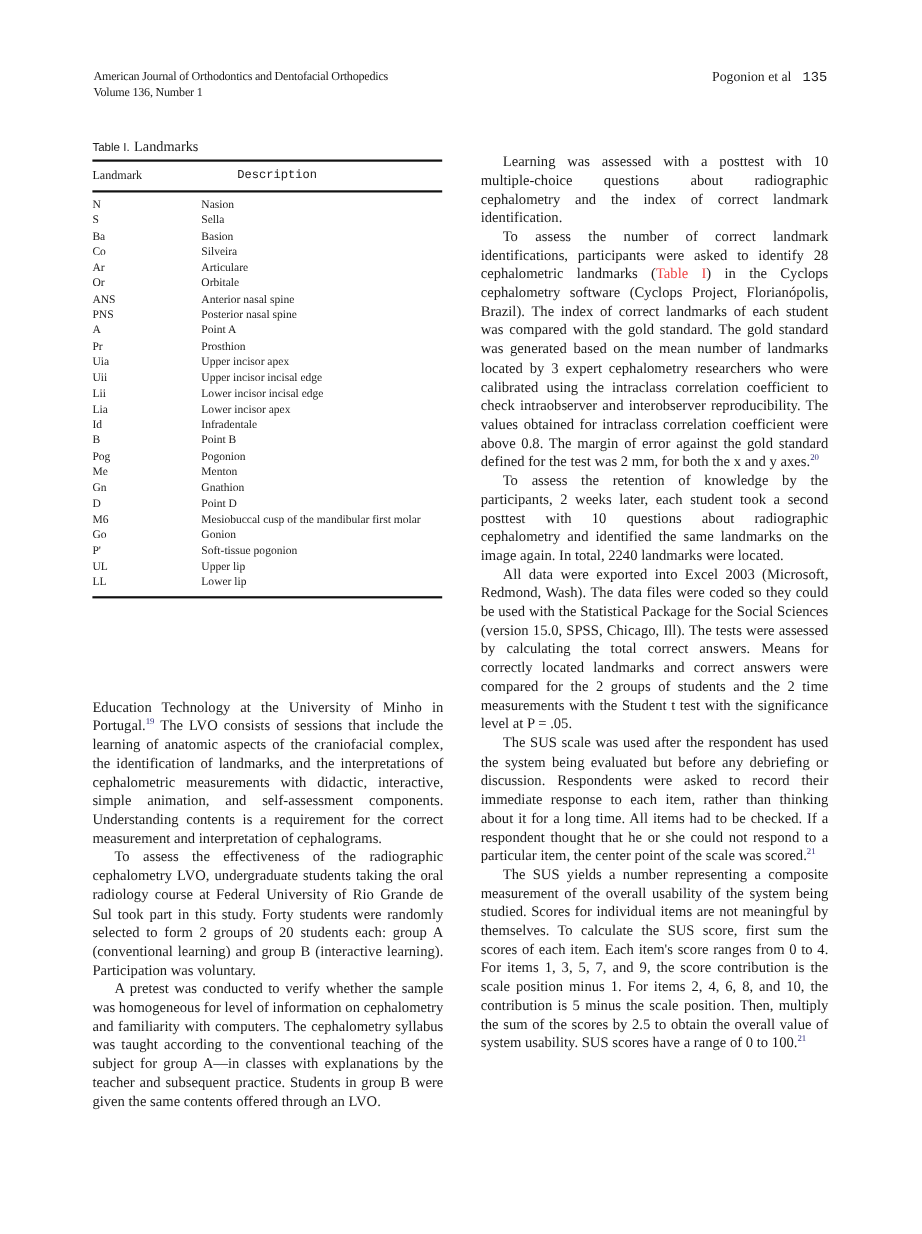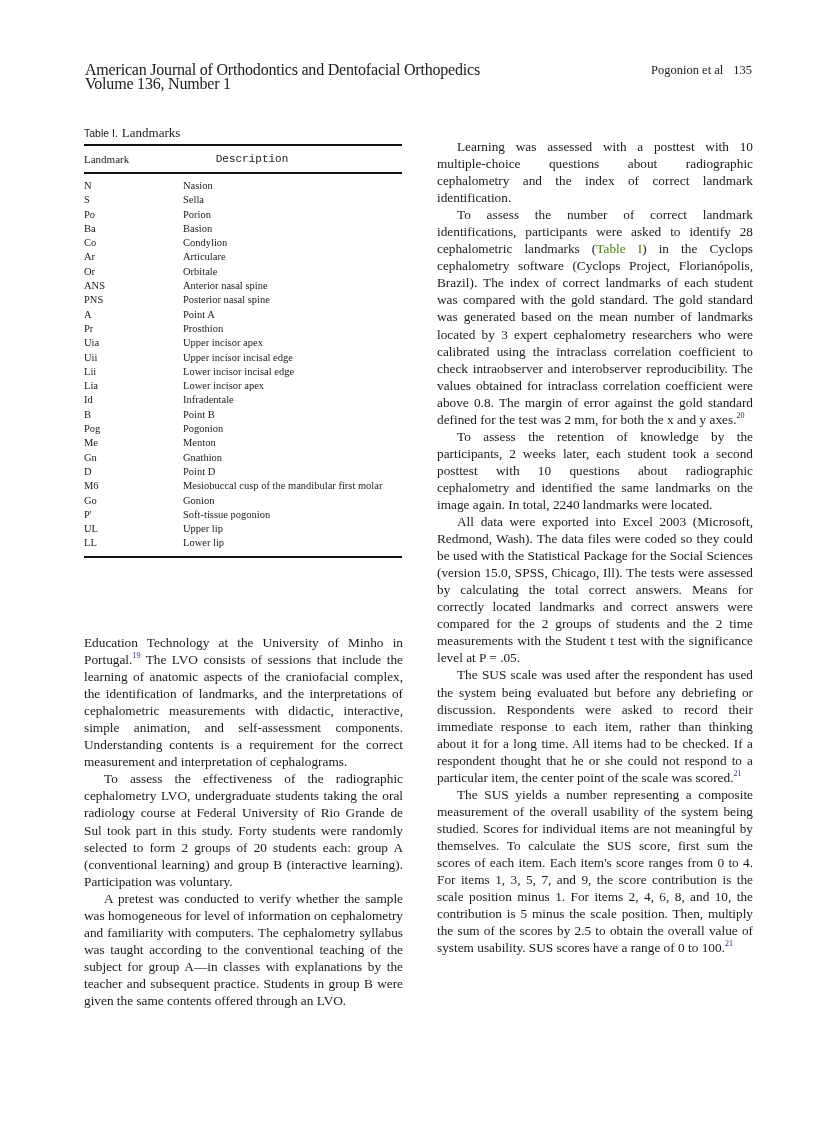--- a/index.html
+++ b/index.html
@@ -1,40 +1,40 @@
 <!DOCTYPE html>
 <html><head>
 <meta charset="utf-8">
 <style>
   html, body { margin: 0; padding: 0; background: #ffffff; }
   body { width: 838px; height: 1122px; position: relative; overflow: hidden; color: #1a1a1a; font-family: "Liberation Serif", "DejaVu Serif", serif; }
-  .running-head { position: absolute; left: 85px; top: 63px; font-size: 16px; line-height: 14px; font-family: "Liberation Serif", serif; letter-spacing: -0.2px; }
+  .running-head { position: absolute; left: 85px; top: 63px; font-size: 11px; line-height: 14px; font-family: "Liberation Serif", serif; letter-spacing: -0.2px; }
   .running-head-right { position: absolute; right: 86px; top: 63px; font-size: 12.5px; line-height: 14px; }
-  .running-head-right .pg { margin-left: 10px; }
+  .running-head-right .pg { margin-left: 10px; font-family: Liberation Mono, monospace; }
 
   .table-block { position: absolute; left: 84px; top: 125px; width: 318px; }
   .table-caption { font-size: 13px; line-height: 16px; margin-bottom: 3px; }
   .table-caption .lbl { font-family: Liberation Sans, sans-serif; font-size: 10.5px; margin-right: 4px; }
   .rule-top { border-top: 2px solid #111; }
   .th-row { display: flex; font-size: 11px; height: 26px; align-items: center; }
   .th-row .c1 { width: 98px; }
   .th-row .c2 { flex: 1; text-align: center; padding-right: 80px; font-family: Liberation Mono, monospace; }
   .rule-mid { border-top: 2.5px solid #111; margin-bottom: 5px; }
   .row { display: flex; font-size: 10.5px; line-height: 14.3px; }
   .row .c1 { width: 99px; }
   .row .c2 { flex: 1; white-space: nowrap; }
   .rule-bot { border-top: 2.5px solid #111; margin-top: 5px; }
 
   .col { position: absolute; font-size: 13.3px; line-height: 17.05px; text-align: justify; margin-top: 12px; }
   .col-left { left: 84px; top: 622px; width: 319px; }
   .col-right { left: 437px; top: 126px; width: 316px; }
   .col p { margin: 0; text-indent: 20px; }
   .col p.noindent { text-indent: 0; }
   sup { font-size: 8px; line-height: 0; vertical-align: 6px; color: #2a2a7a; }
-  .link { color: #4d7c0f; }
+  .link { color: #ef4444; }
 </style>
 </head>
 <body>
 
 <div class="running-head">
   <div>American Journal of Orthodontics and Dentofacial Orthopedics</div>
   <div>Volume 136, Number 1</div>
 </div>
 <div class="running-head-right">
   <span>Pogonion et al</span><span class="pg">135</span>
@@ -53,30 +53,26 @@
   <div id="table-body">
       <div class="row">
         <div class="c1">N</div>
         <div class="c2">Nasion</div>
       </div>
       <div class="row">
         <div class="c1">S</div>
         <div class="c2">Sella</div>
       </div>
       <div class="row">
-        <div class="c1">Po</div>
-        <div class="c2">Porion</div>
-      </div>
-      <div class="row">
         <div class="c1">Ba</div>
         <div class="c2">Basion</div>
       </div>
       <div class="row">
         <div class="c1">Co</div>
-        <div class="c2">Condylion</div>
+        <div class="c2">Silveira</div>
       </div>
       <div class="row">
         <div class="c1">Ar</div>
         <div class="c2">Articulare</div>
       </div>
       <div class="row">
         <div class="c1">Or</div>
         <div class="c2">Orbitale</div>
       </div>
       <div class="row">

